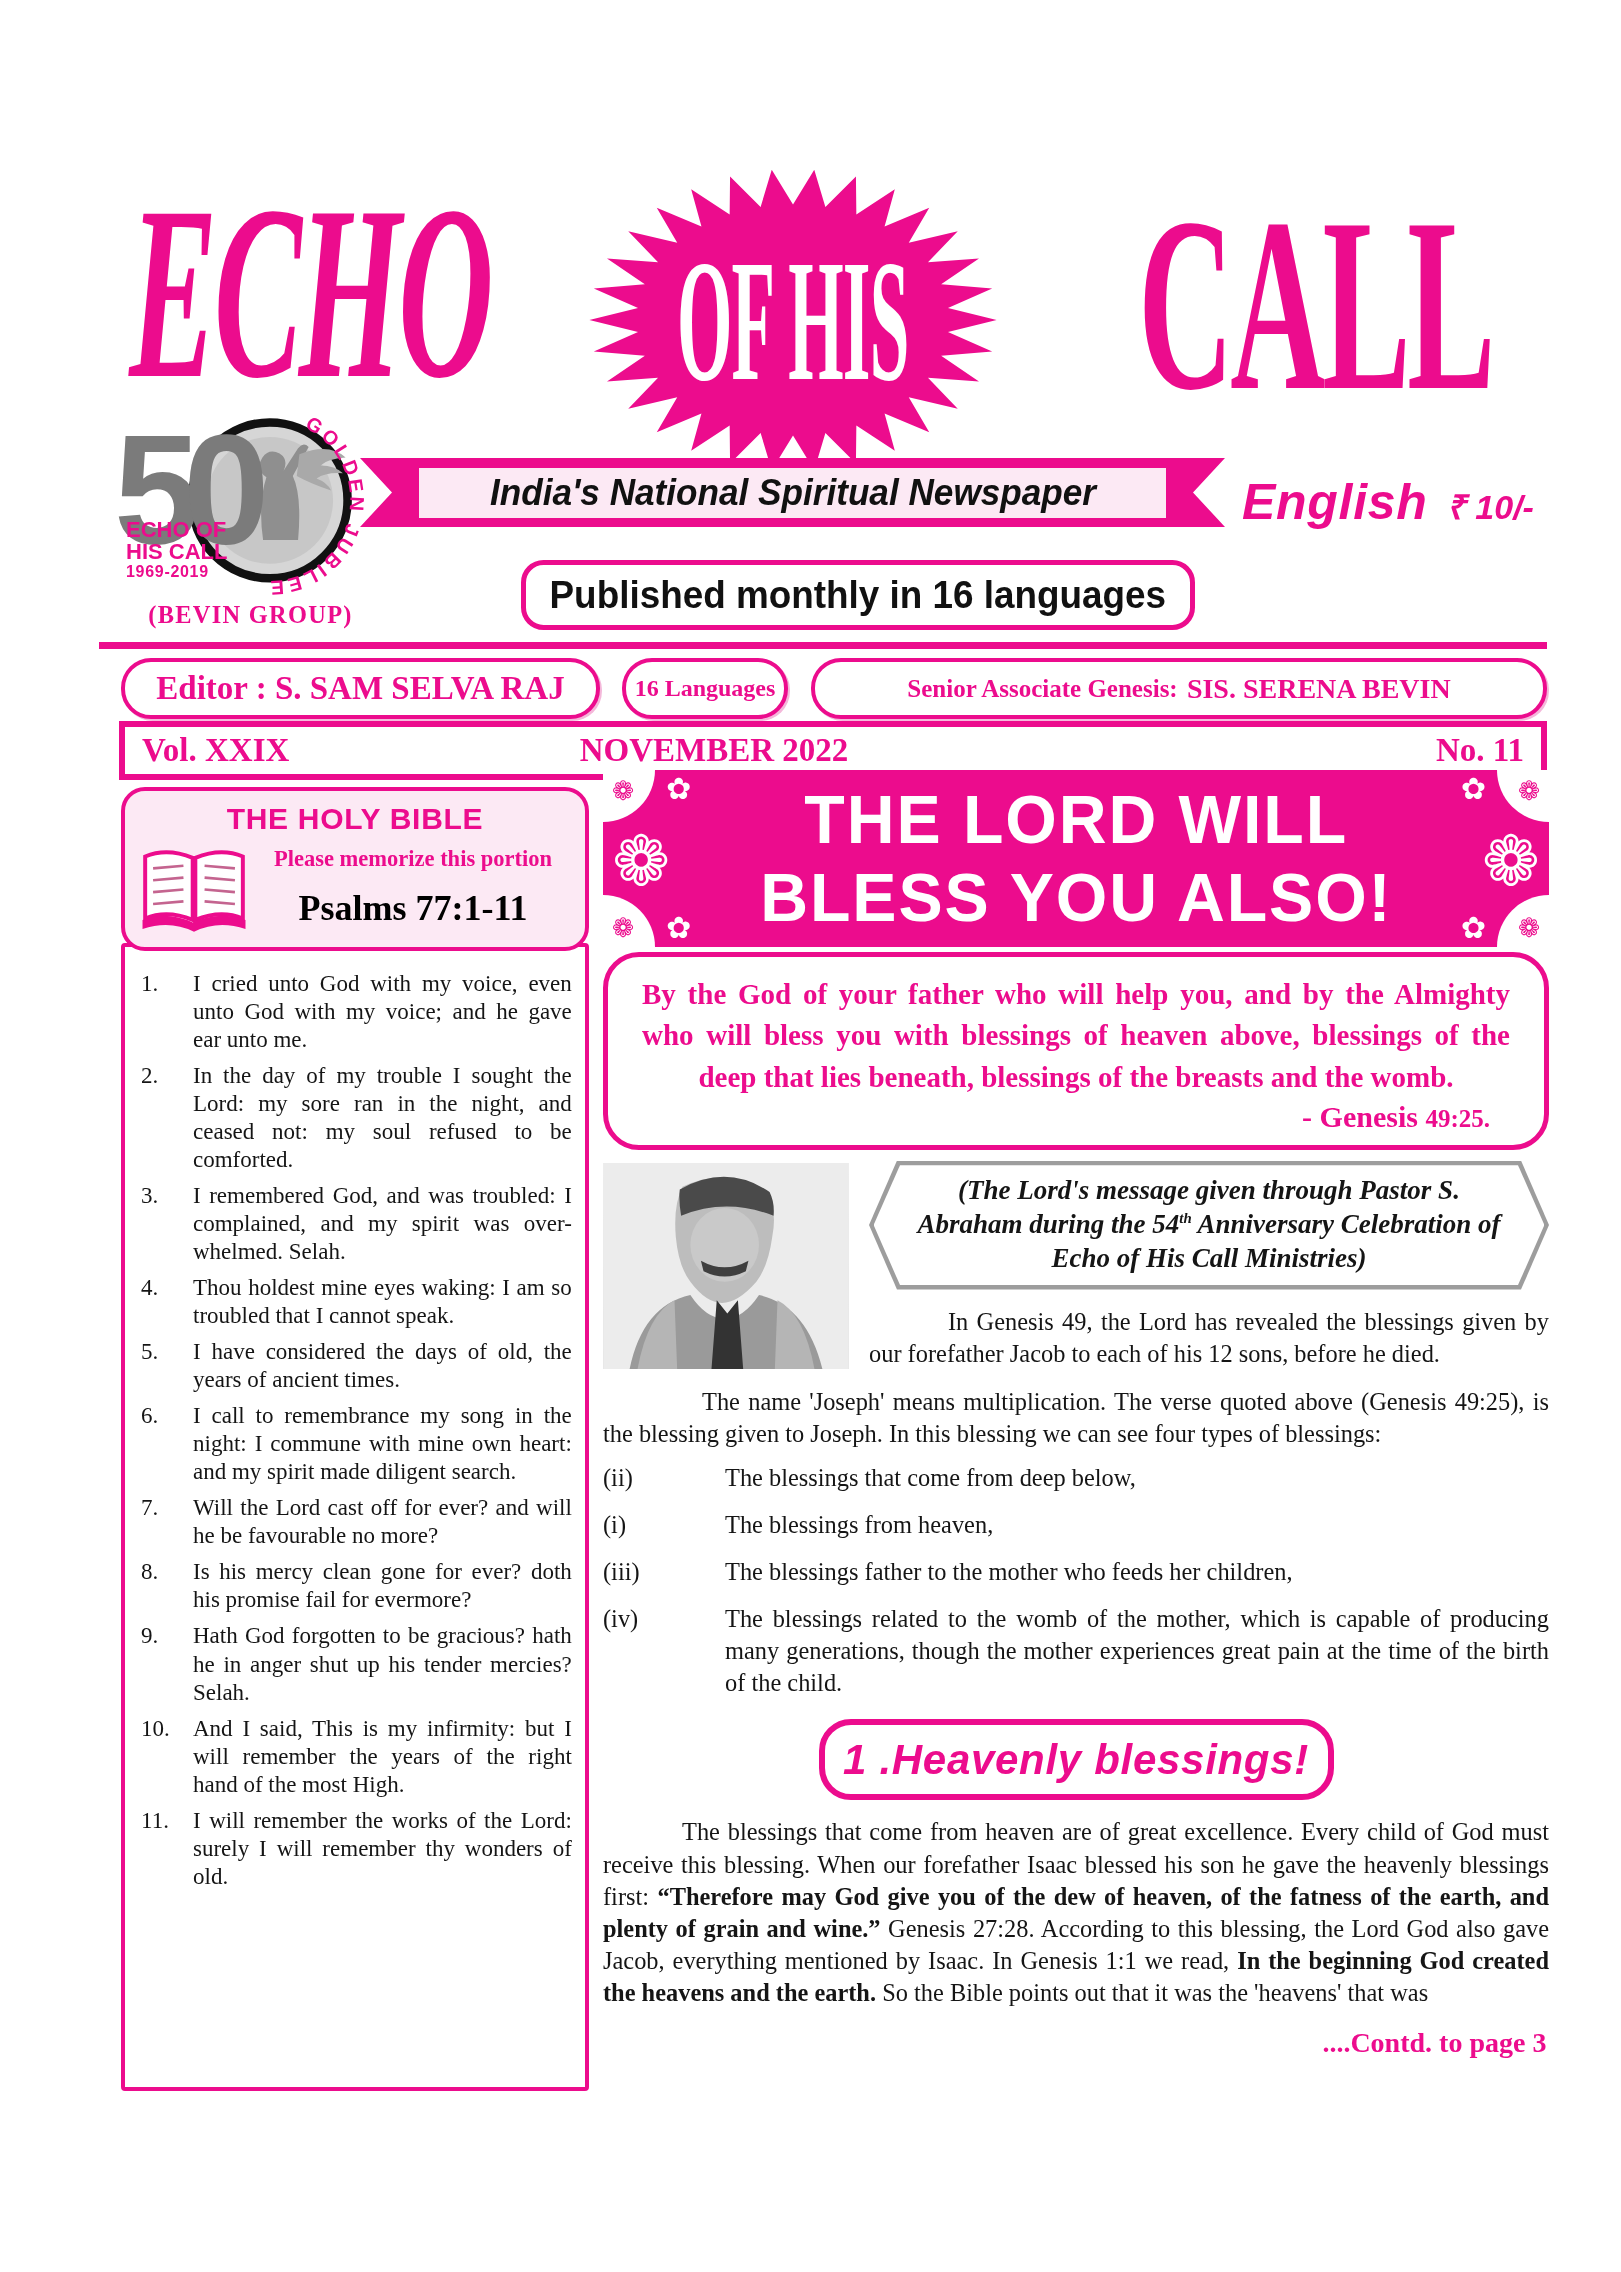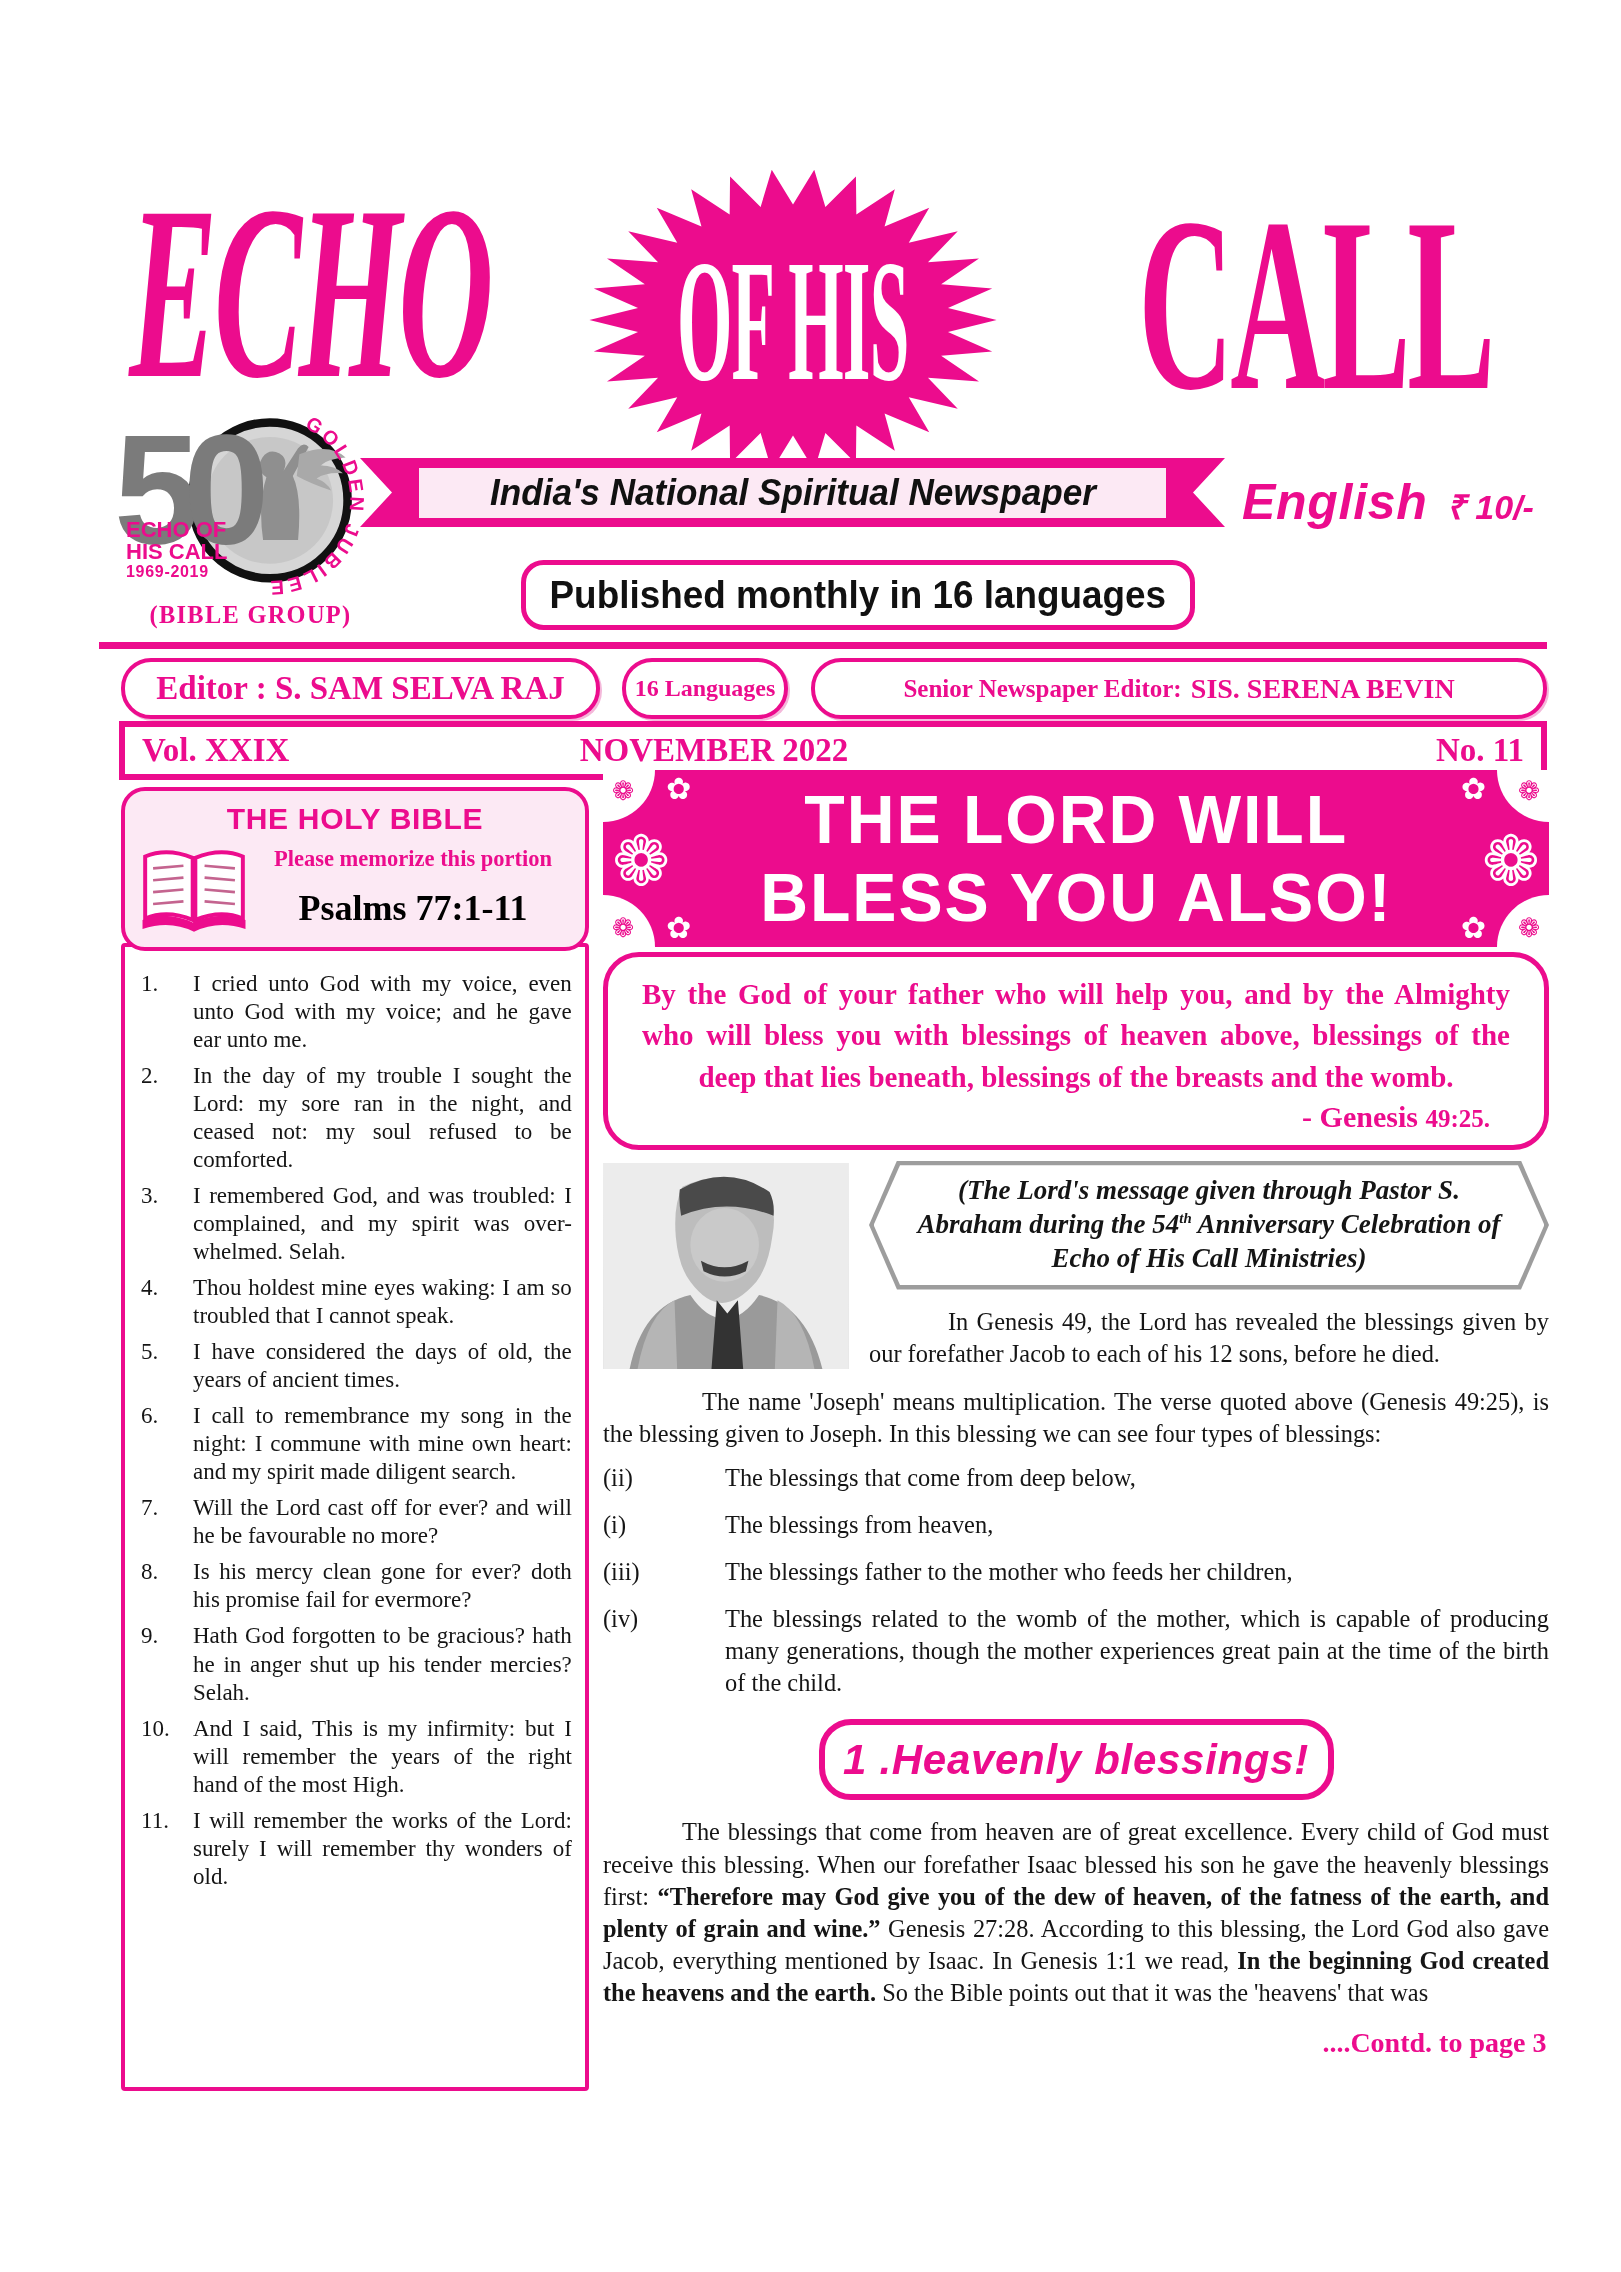--- a/index.html
+++ b/index.html
@@ -155,21 +155,21 @@
       <text font-family="Liberation Sans, sans-serif" font-size="30" font-weight="bold" fill="#EC0C8D" letter-spacing="5">
         <textPath href="#jub-arc" startOffset="14%">GOLDEN JUBILEE</textPath>
       </text>
     </svg>
     <div class="fifty">50</div>
     <div class="l-lines">
       <div>ECHO OF</div>
       <div>HIS CALL</div>
       <div class="l-years">1969-2019</div>
     </div>
-    <div class="l-group">(BIBLE GROUP)</div>
+    <div class="l-group">(BEVIN GROUP)</div>
   </div>
 
   <div class="ribbon">
     <div class="ribbon-inner">
       <span>India's National Spiritual Newspaper</span>
     </div>
   </div>
 
   <div class="edition">
     <span class="lang">English</span>
@@ -182,21 +182,21 @@
 
   <div class="top-rule"></div>
 
   <div class="pillbox ed1">
     <span>Editor : S. SAM SELVA RAJ</span>
   </div>
   <div class="pillbox ed2">
     <span>16 Languages</span>
   </div>
   <div class="pillbox ed3">
-    <span class="s-label">Senior Newspaper Editor:</span>
+    <span class="s-label">Senior Associate Genesis:</span>
     <span>SIS. SERENA BEVIN</span>
   </div>
 
   <div class="issuebar">
     <span>Vol. XXIX</span>
     <span class="mid">NOVEMBER 2022</span>
     <span>No. 11</span>
   </div>
 
   <div class="bible-box">

